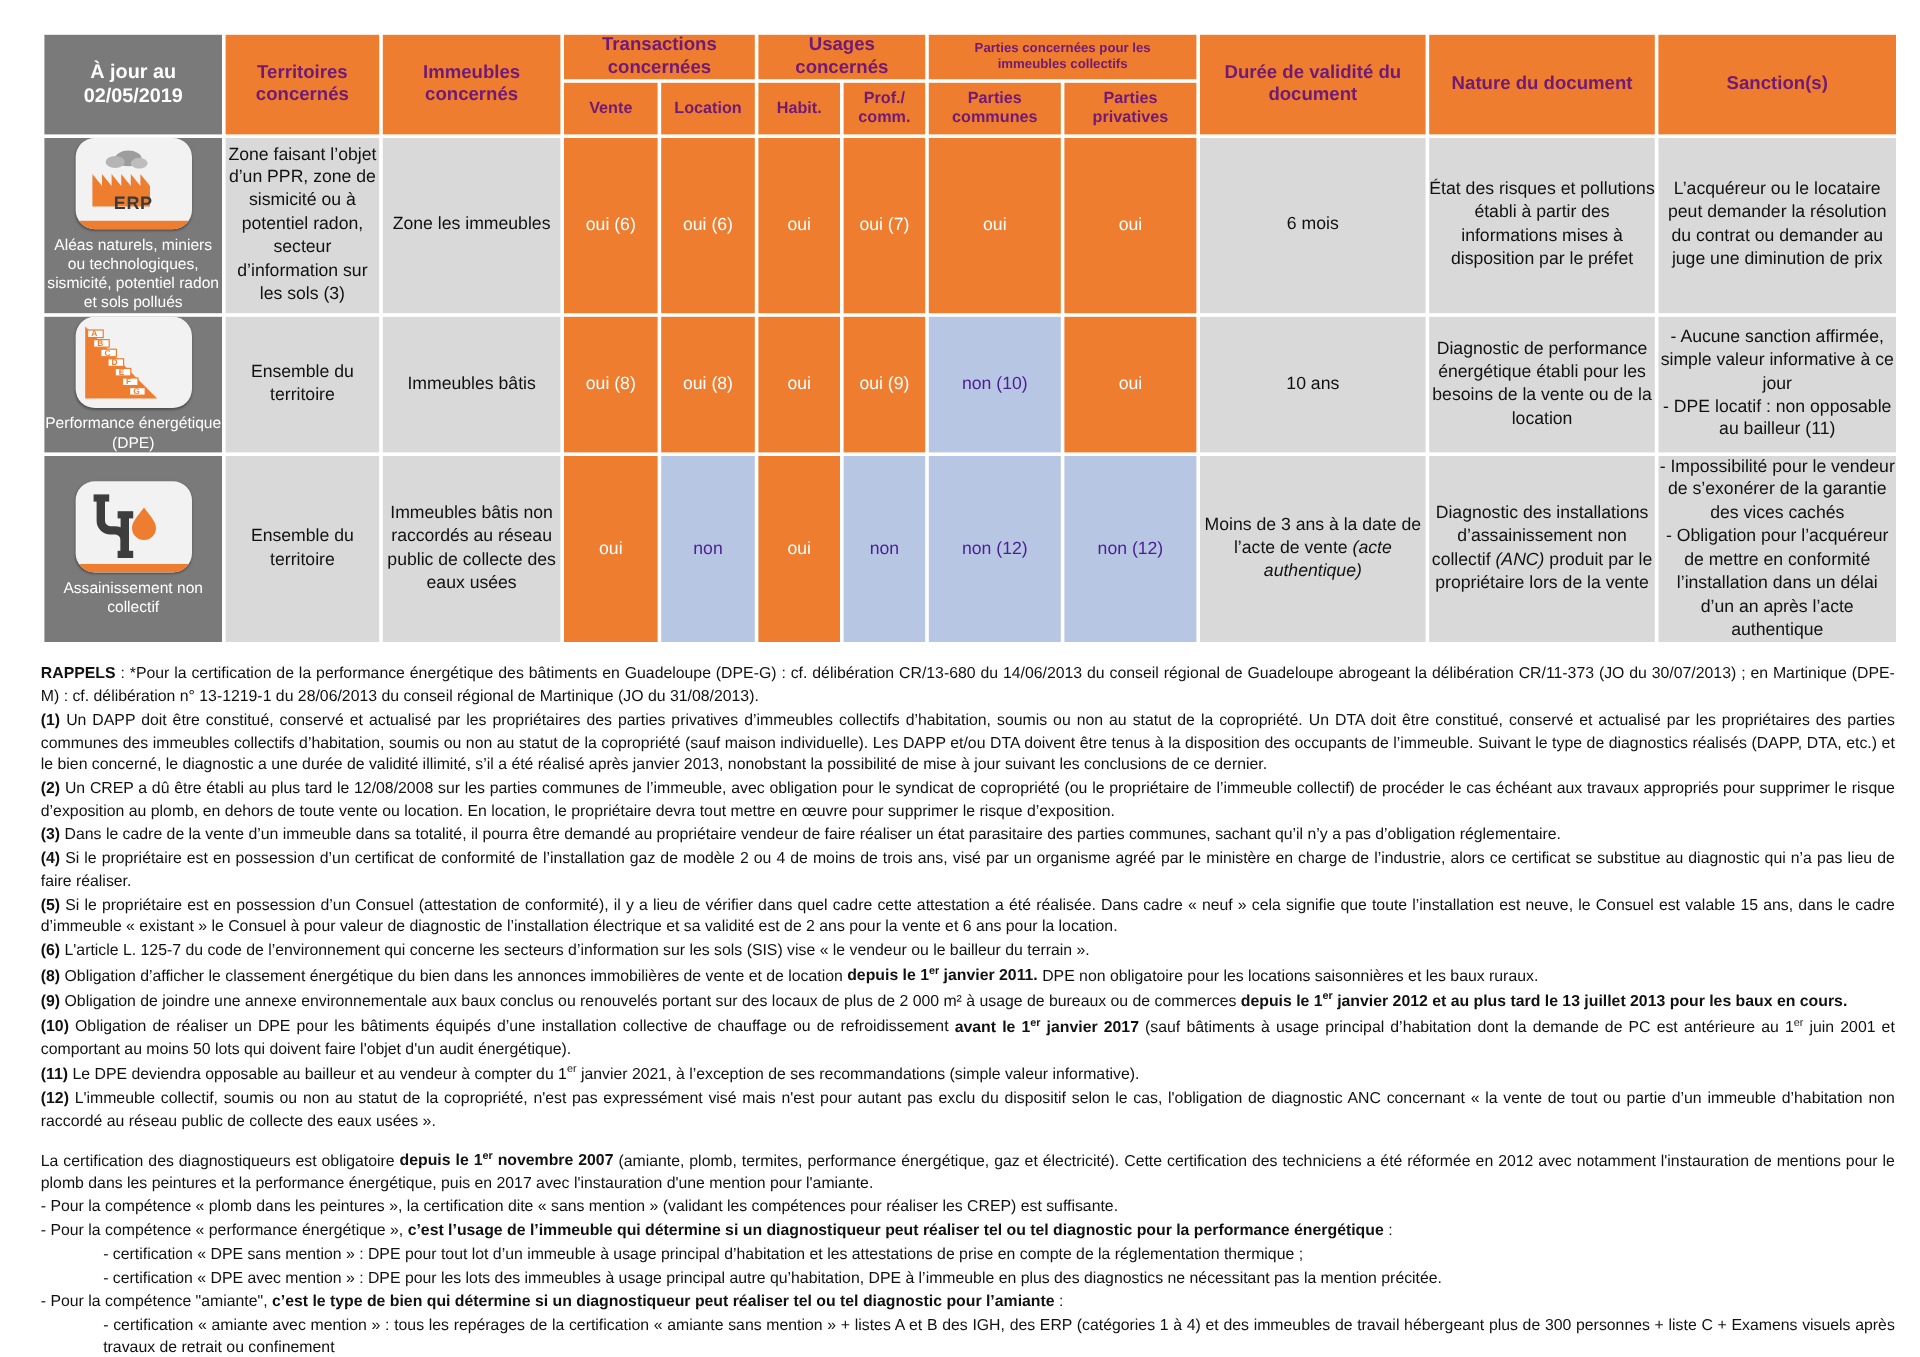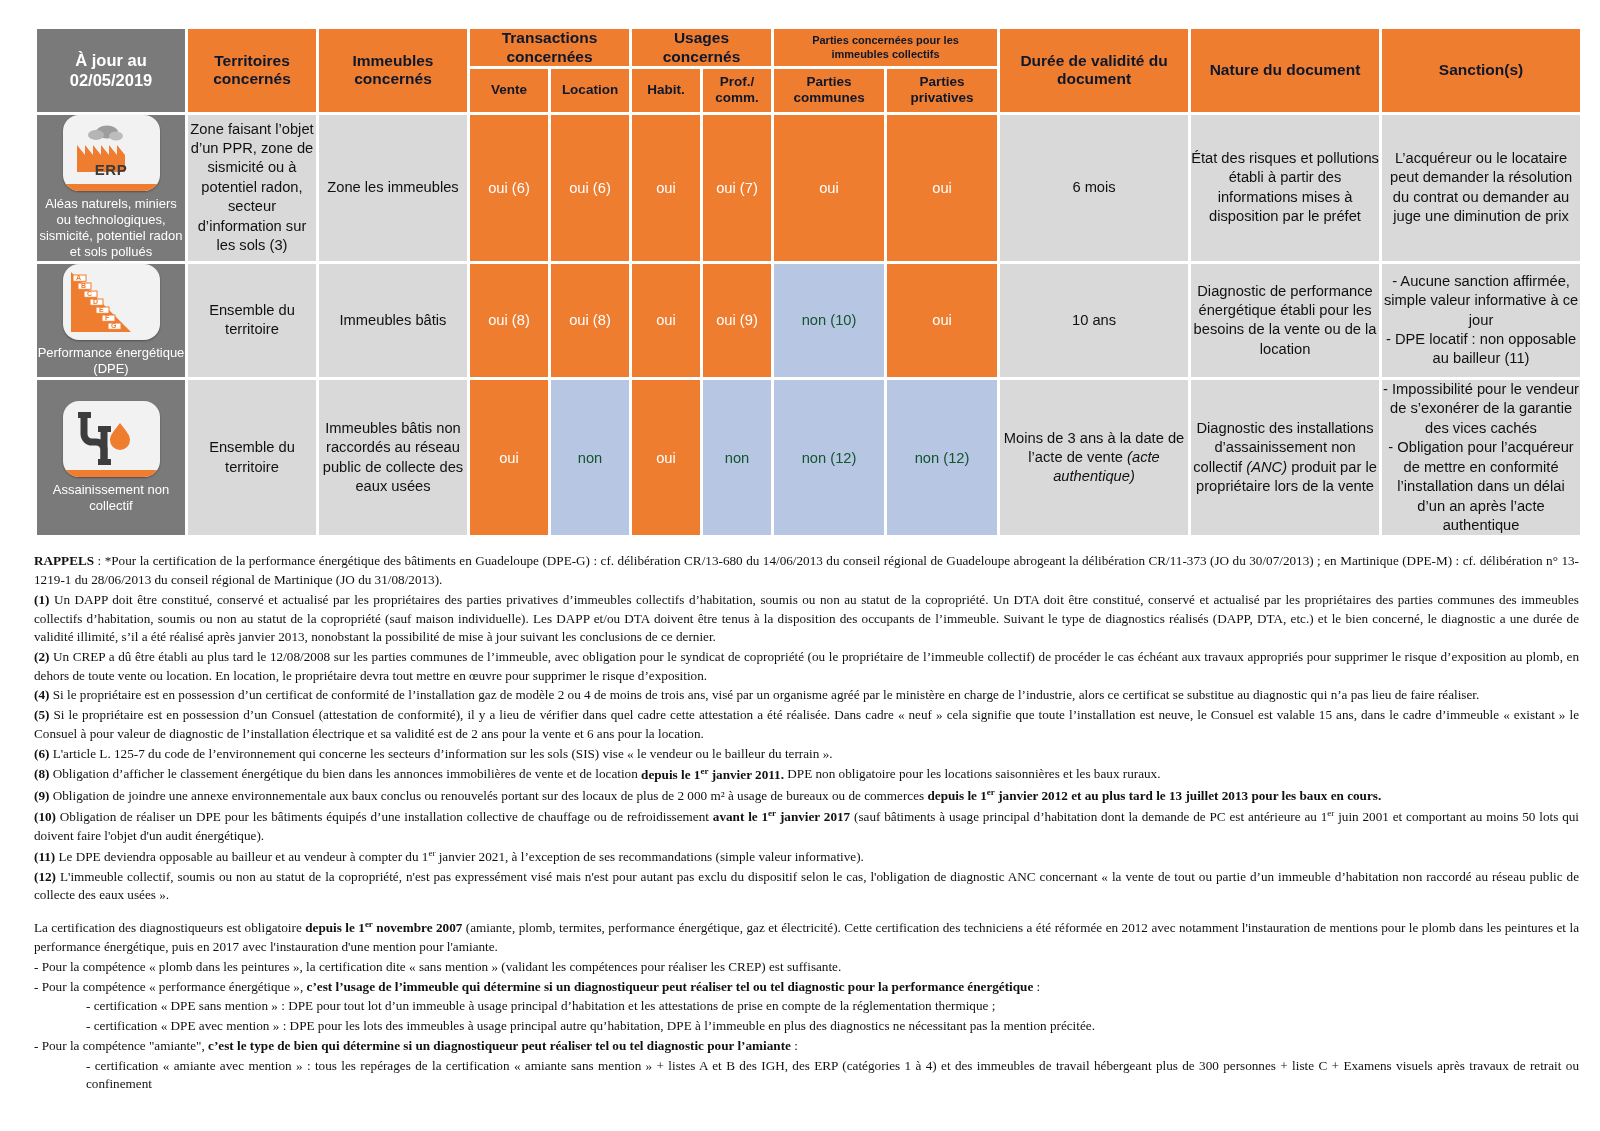--- a/index.html
+++ b/index.html
@@ -38,21 +38,21 @@
     background: #7a7a7a;
     color: #ffffff;
     font-weight: bold;
     font-size: 16.5px;
     text-align: center;
     line-height: 1.25;
     padding: 10px 4px;
   }
   .h-orange {
     background: #ef7d30;
-    color: #0f172a;
+    color: #701a75;
     font-weight: bold;
     font-size: 15.5px;
     text-align: center;
     line-height: 1.2;
     padding: 8px 4px;
   }
   .h-orange.sub {
     font-size: 13.5px;
     padding: 5px 2px;
   }
@@ -72,21 +72,21 @@
   }
   .c-orange {
     background: #ef7d30;
     color: #ffffff;
     text-align: center;
     font-size: 14.7px;
     padding: 6px 2px;
   }
   .c-blue {
     background: #b7c7e3;
-    color: #14532d;
+    color: #4c1d95;
     text-align: center;
     font-size: 14.7px;
     padding: 6px 2px;
   }
 
   
   .c-label {
     background: #7a7a7a;
     color: #ffffff;
     text-align: center;
@@ -129,21 +129,21 @@
 
   
   .notes {
     width: 1545px;
     margin: 14px 0 0 6px;
     font-size: 13.2px;
     line-height: 1.42;
     color: #111111;
     text-align: justify;
   }
-  .notes p { margin: 0 0 1px 0; font-family: Liberation Serif, serif; }
+  .notes p { margin: 0 0 1px 0; }
   .notes p.gap { margin-top: 13px; }
   .notes b { font-weight: bold; }
   .notes .ind2 { padding-left: 52px; }
   sup { font-size: 9px; vertical-align: super; }
 </style>
 </head>
 <body>
 
 <div class="page">
 
@@ -312,20 +312,21 @@
     </table>
 
   <div class="notes">
 
     <p><b>RAPPELS</b><span> : *Pour la certification de la performance énergétique des bâtiments en Guadeloupe (DPE-G) : cf. délibération CR/13-680 du 14/06/2013 du conseil régional de Guadeloupe abrogeant la délibération CR/11-373 (JO du 30/07/2013) ; en Martinique (DPE-M) : cf. délibération n° 13-1219-1 du 28/06/2013 du conseil régional de Martinique (JO du 31/08/2013).</span></p>
 
     <p><b>(1)</b><span> Un DAPP doit être constitué, conservé et actualisé par les propriétaires des parties privatives d’immeubles collectifs d’habitation, soumis ou non au statut de la copropriété. Un DTA doit être constitué, conservé et actualisé par les propriétaires des parties communes des immeubles collectifs d’habitation, soumis ou non au statut de la copropriété (sauf maison individuelle). Les DAPP et/ou DTA doivent être tenus à la disposition des occupants de l’immeuble. Suivant le type de diagnostics réalisés (DAPP, DTA, etc.) et le bien concerné, le diagnostic a une durée de validité illimité, s’il a été réalisé après janvier 2013, nonobstant la possibilité de mise à jour suivant les conclusions de ce dernier.</span></p>
 
     <p><b>(2)</b><span> Un CREP a dû être établi au plus tard le 12/08/2008 sur les parties communes de l’immeuble, avec obligation pour le syndicat de copropriété (ou le propriétaire de l’immeuble collectif) de procéder le cas échéant aux travaux appropriés pour supprimer le risque d’exposition au plomb, en dehors de toute vente ou location. En location, le propriétaire devra tout mettre en œuvre pour supprimer le risque d’exposition.</span></p>
 
+    <p><b>(3)</b><span> Dans le cadre de la vente d’un immeuble dans sa totalité, il pourra être demandé au propriétaire vendeur de faire réaliser un état parasitaire des parties communes, sachant qu’il n’y a pas d’obligation réglementaire.</span></p>
 
     <p><b>(4)</b><span> Si le propriétaire est en possession d’un certificat de conformité de l’installation gaz de modèle 2 ou 4 de moins de trois ans, visé par un organisme agréé par le ministère en charge de l’industrie, alors ce certificat se substitue au diagnostic qui n’a pas lieu de faire réaliser.</span></p>
 
     <p><b>(5)</b><span> Si le propriétaire est en possession d’un Consuel (attestation de conformité), il y a lieu de vérifier dans quel cadre cette attestation a été réalisée. Dans cadre « neuf » cela signifie que toute l’installation est neuve, le Consuel est valable 15 ans, dans le cadre d’immeuble « existant » le Consuel à pour valeur de diagnostic de l’installation électrique et sa validité est de 2 ans pour la vente et 6 ans pour la location.</span></p>
 
     <p><b>(6)</b><span> L'article L. 125-7 du code de l’environnement qui concerne les secteurs d’information sur les sols (SIS) vise « le vendeur ou le bailleur du terrain ».</span></p>
 
 
     <p><b>(8)</b><span> Obligation d’afficher le classement énergétique du bien dans les annonces immobilières de vente et de location </span><b>depuis le 1<sup>er</sup> janvier 2011.</b><span> DPE non obligatoire pour les locations saisonnières et les baux ruraux.</span></p>
 

